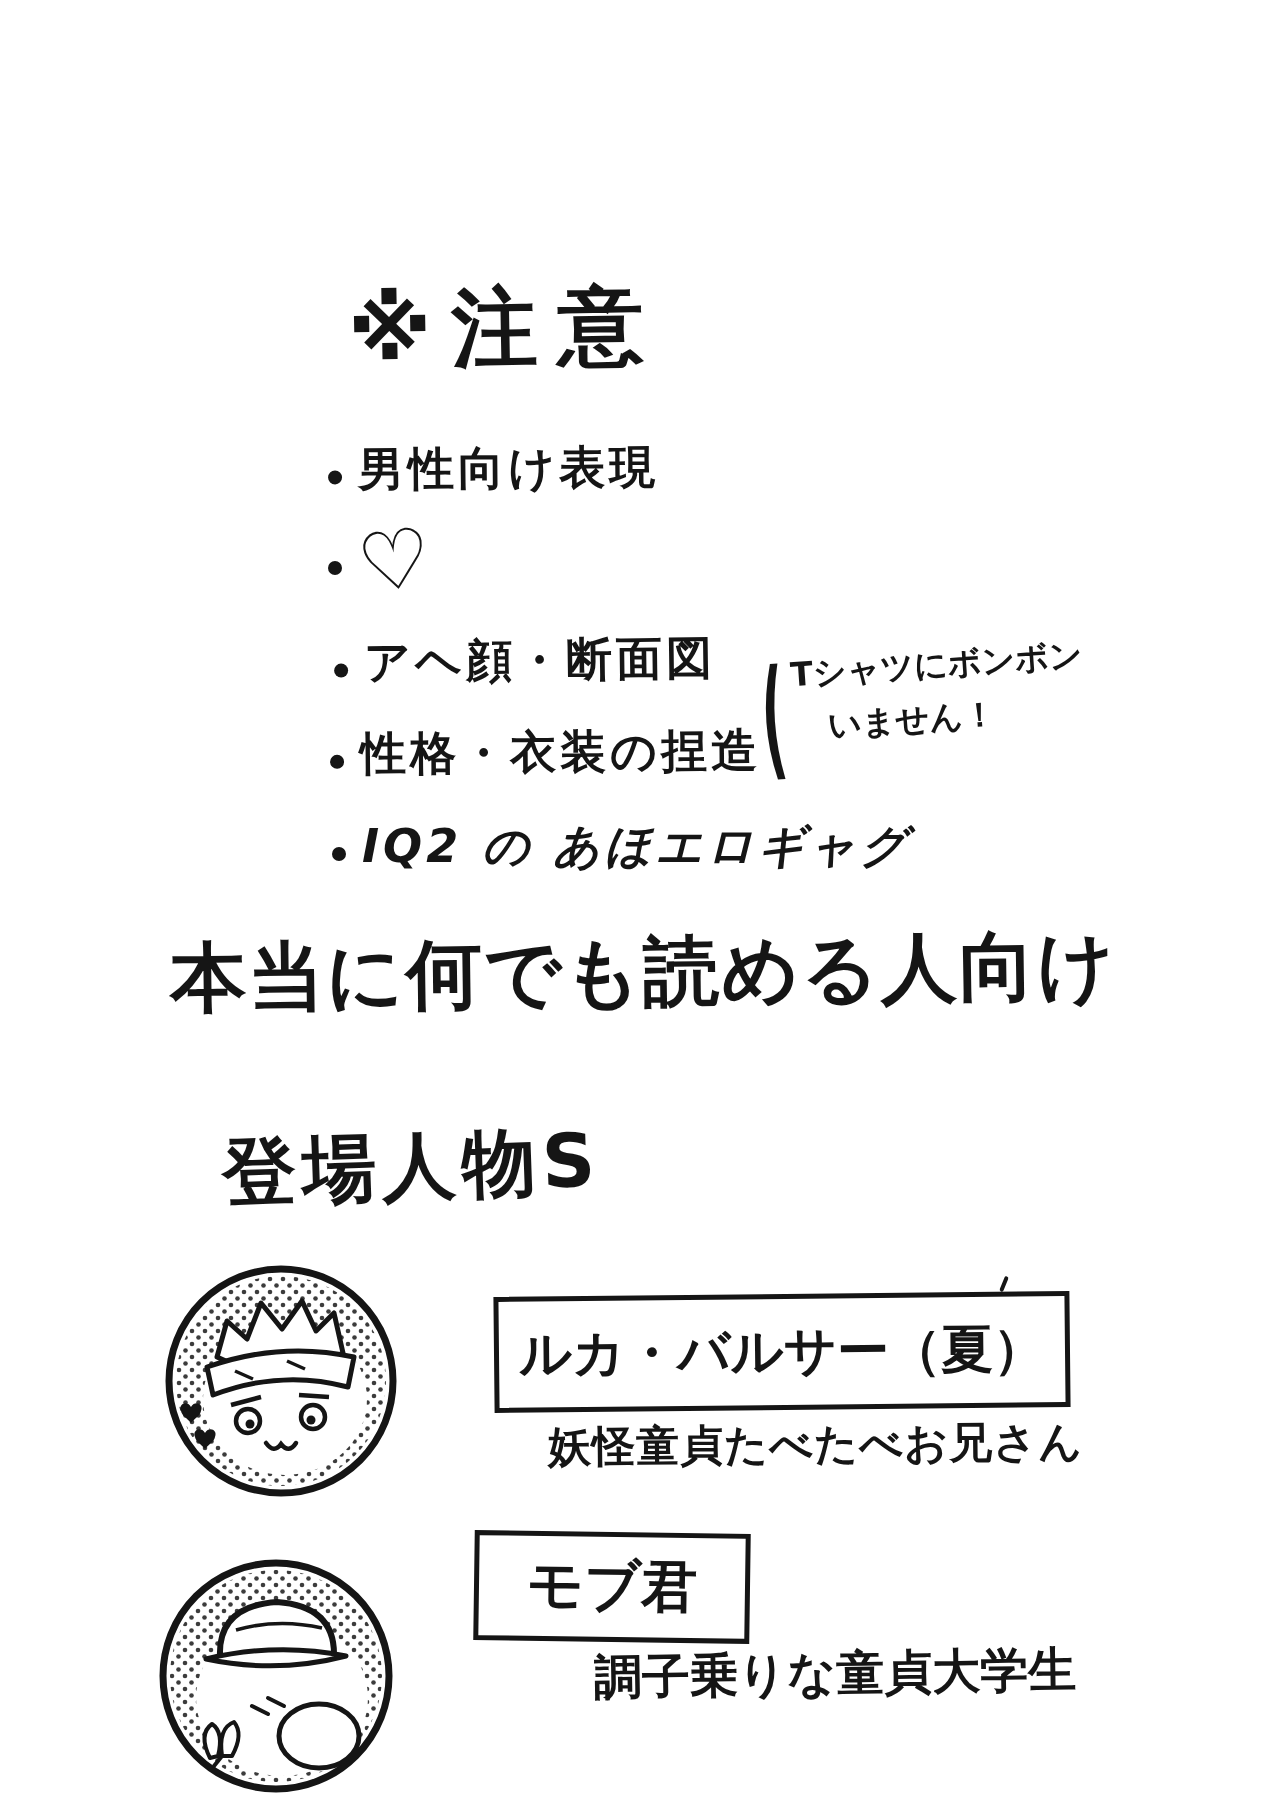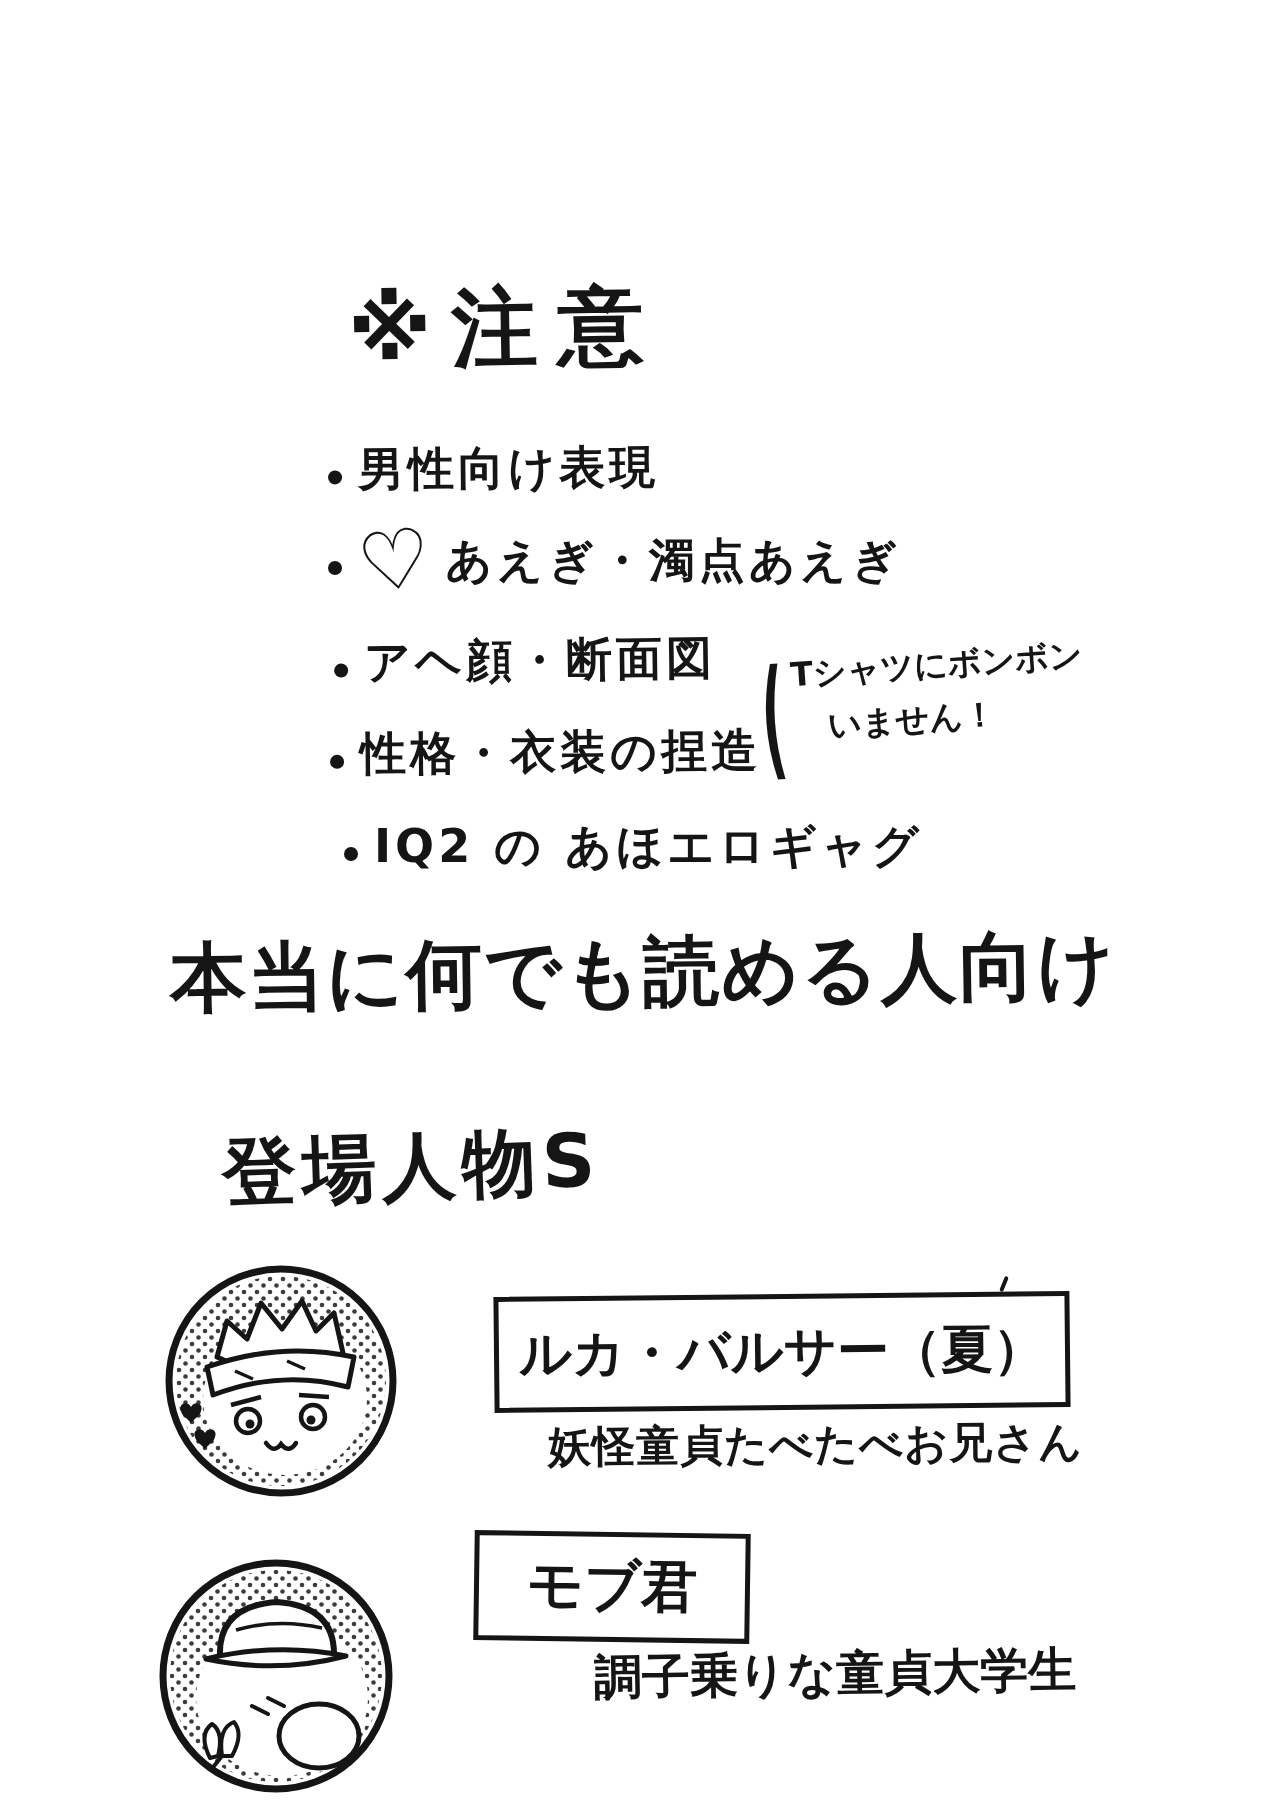--- a/index.html
+++ b/index.html
@@ -52,21 +52,21 @@
     font-size: 82px;
     font-weight: normal;
     line-height: 1;
     margin-right: 10px;
     transform: rotate(-8deg);
   }
   .li-1 { left: 328px; top: 438px; transform: rotate(-0.5deg); }
   .li-2 { left: 328px; top: 520px; }
   .li-3 { left: 334px; top: 630px; transform: rotate(-0.8deg); }
   .li-4 { left: 330px; top: 722px; transform: rotate(-0.5deg); }
-  .li-5 { left: 344px; top: 816px; }
+  .li-5 { left: 332px; top: 816px; font-style: italic; }
 
   
   .costume-note {
     left: 760px;
     top: 632px;
     display: flex;
     align-items: flex-start;
     transform: rotate(-4deg);
   }
   .note-paren {
@@ -174,21 +174,20 @@
   <div>
 
     <div class="warn-li li-1">
       <span class="dot"></span>
       <span>男性向け表現</span>
     </div>
 
     <div class="warn-li li-2">
       <span class="dot"></span>
       <span class="heart-glyph">♡</span>
-      <span>あえぎ・濁点あえぎ</span>
     </div>
 
     <div class="warn-li li-3">
       <span class="dot"></span>
       <span>アヘ顔・断面図</span>
     </div>
 
     <div class="warn-li li-4">
       <span class="dot"></span>
       <span>性格・衣装の捏造</span>

